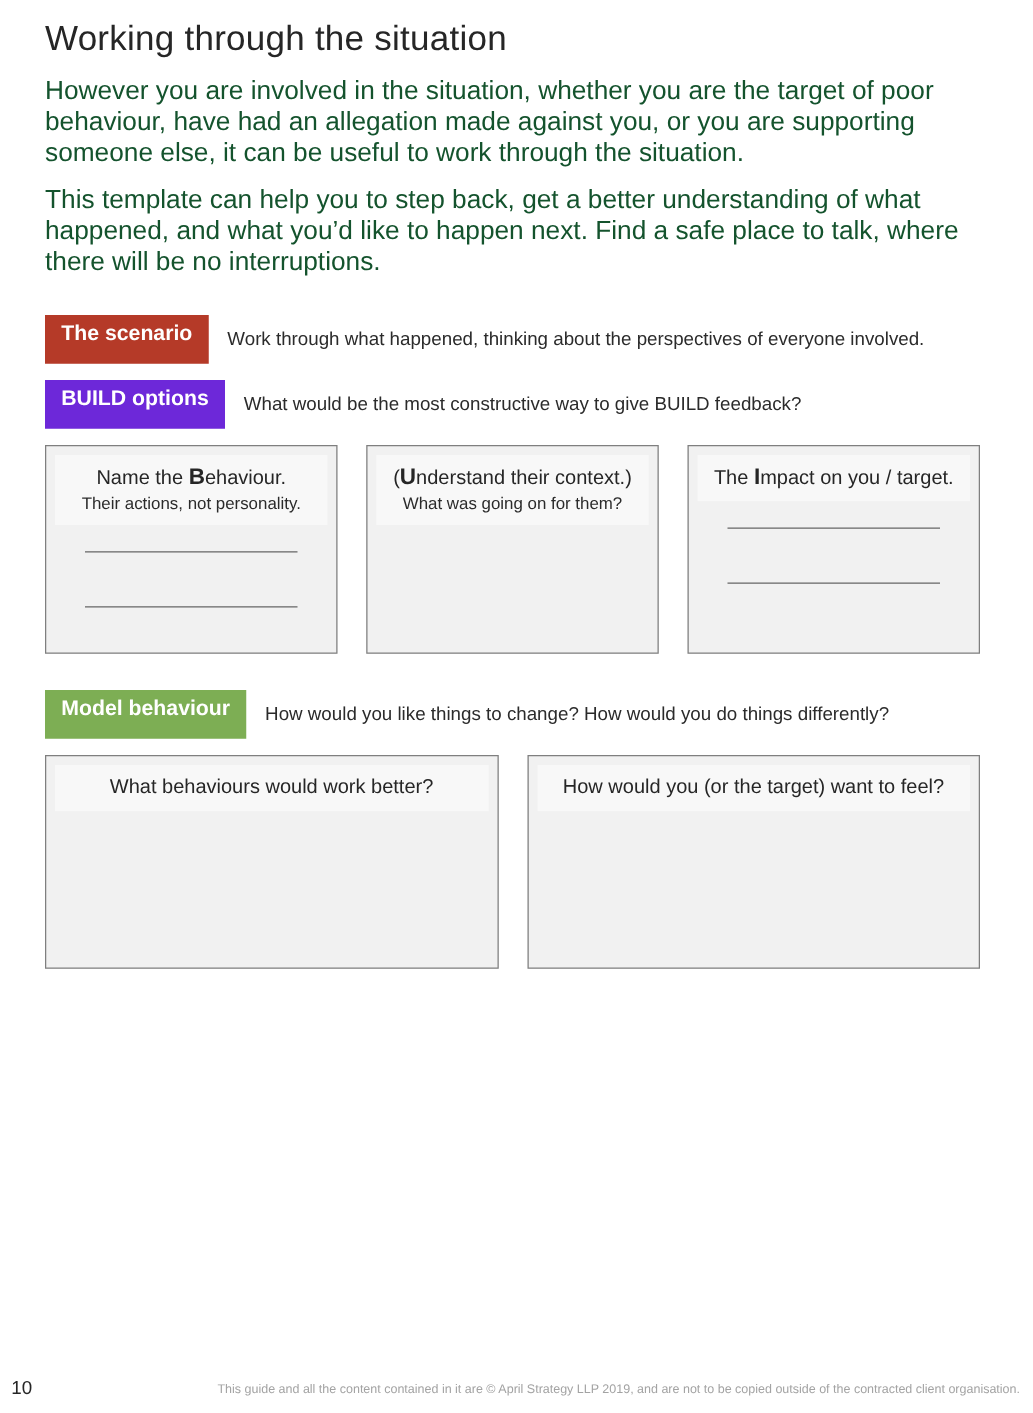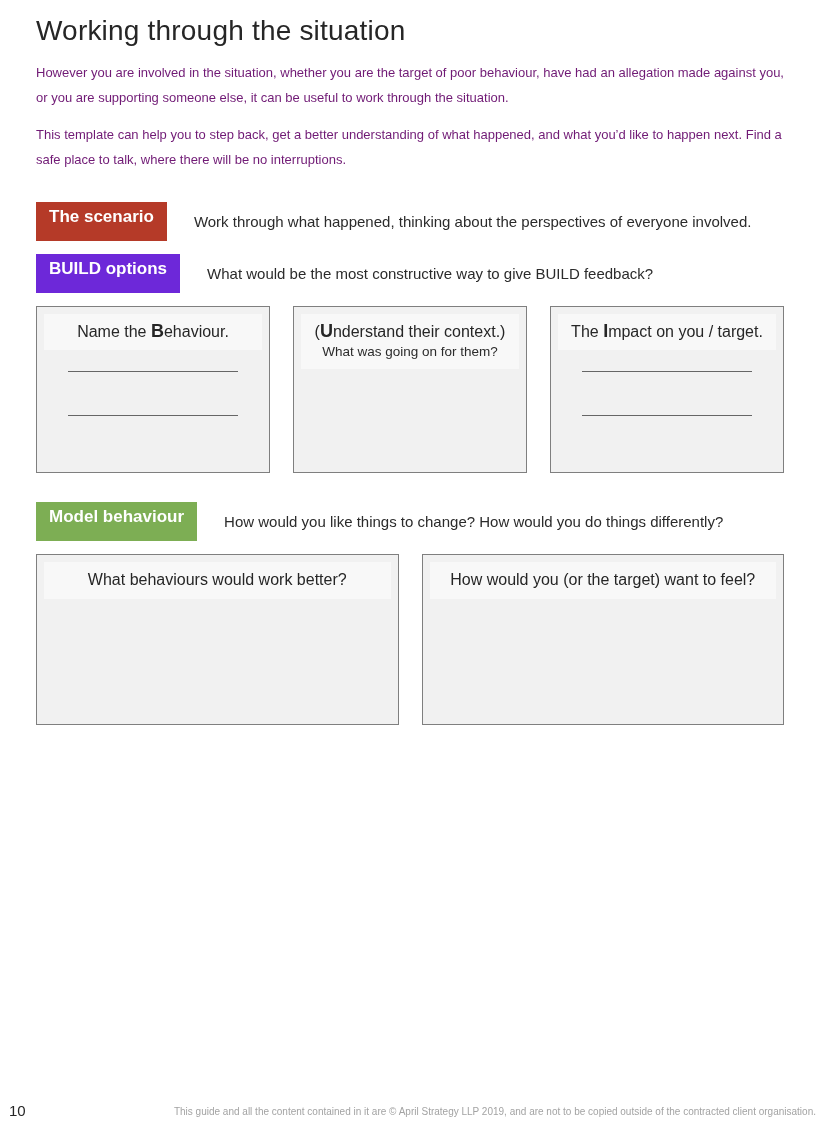--- a/index.html
+++ b/index.html
@@ -18,44 +18,44 @@
   }
   h1.title {
     font-size: 28px;
     font-weight: 400;
     color: #262626;
     line-height: 34px;
     margin-bottom: 12px;
     letter-spacing: 0.2px;
   }
   p.intro {
-    font-size: 13px;
+    font-size: 21px;
     line-height: 25px;
-    color: #701a75;
+    color: #14532d;
     margin-bottom: 12px;
     max-width: 752px;
   }
   p.intro + p.intro { margin-bottom: 14px; }
   .section-header {
     display: flex;
     align-items: center;
     margin-bottom: 13px;
   }
   .badge {
     color: #ffffff;
     font-size: 17px;
     font-weight: 700;
     padding: 5px 13px 14px 13px;
     line-height: 20px;
     white-space: nowrap;
   }
   .section-desc {
     font-size: 15px;
     color: #2b2b2b;
-    margin-left: 27px;
+    margin-left: 15px;
     white-space: nowrap;
   }
   .row {
     display: grid;
     gap: 23px;
   }
   .row.cols3 { grid-template-columns: repeat(3, 1fr); }
   .row.cols2 { grid-template-columns: repeat(2, 1fr); }
   .box {
     border: 1.5px solid #7f7f7f;
@@ -139,20 +139,21 @@
 
     <div class="section-header">
       <span class="badge" style="background: #6d28d9;">BUILD options</span>
       <span class="section-desc">What would be the most constructive way to give BUILD feedback?</span>
     </div>
 
     <div class="row cols3 build-row">
       <div class="box">
         <div class="box-strip">
           <div class="build-title"><span>Name the </span><span class="bold-letter">B</span><span>ehaviour.</span></div>
+          <div class="build-sub">Their actions, not personality.</div>
         </div>
         <div class="write-area">
           <div class="write-line"></div>
           <div class="write-line"></div>
         </div>
       </div>
       <div class="box">
         <div class="box-strip">
           <div class="build-title"><span>(</span><span class="bold-letter">U</span><span>nderstand their context.)</span></div>
           <div class="build-sub">What was going on for them?</div>

